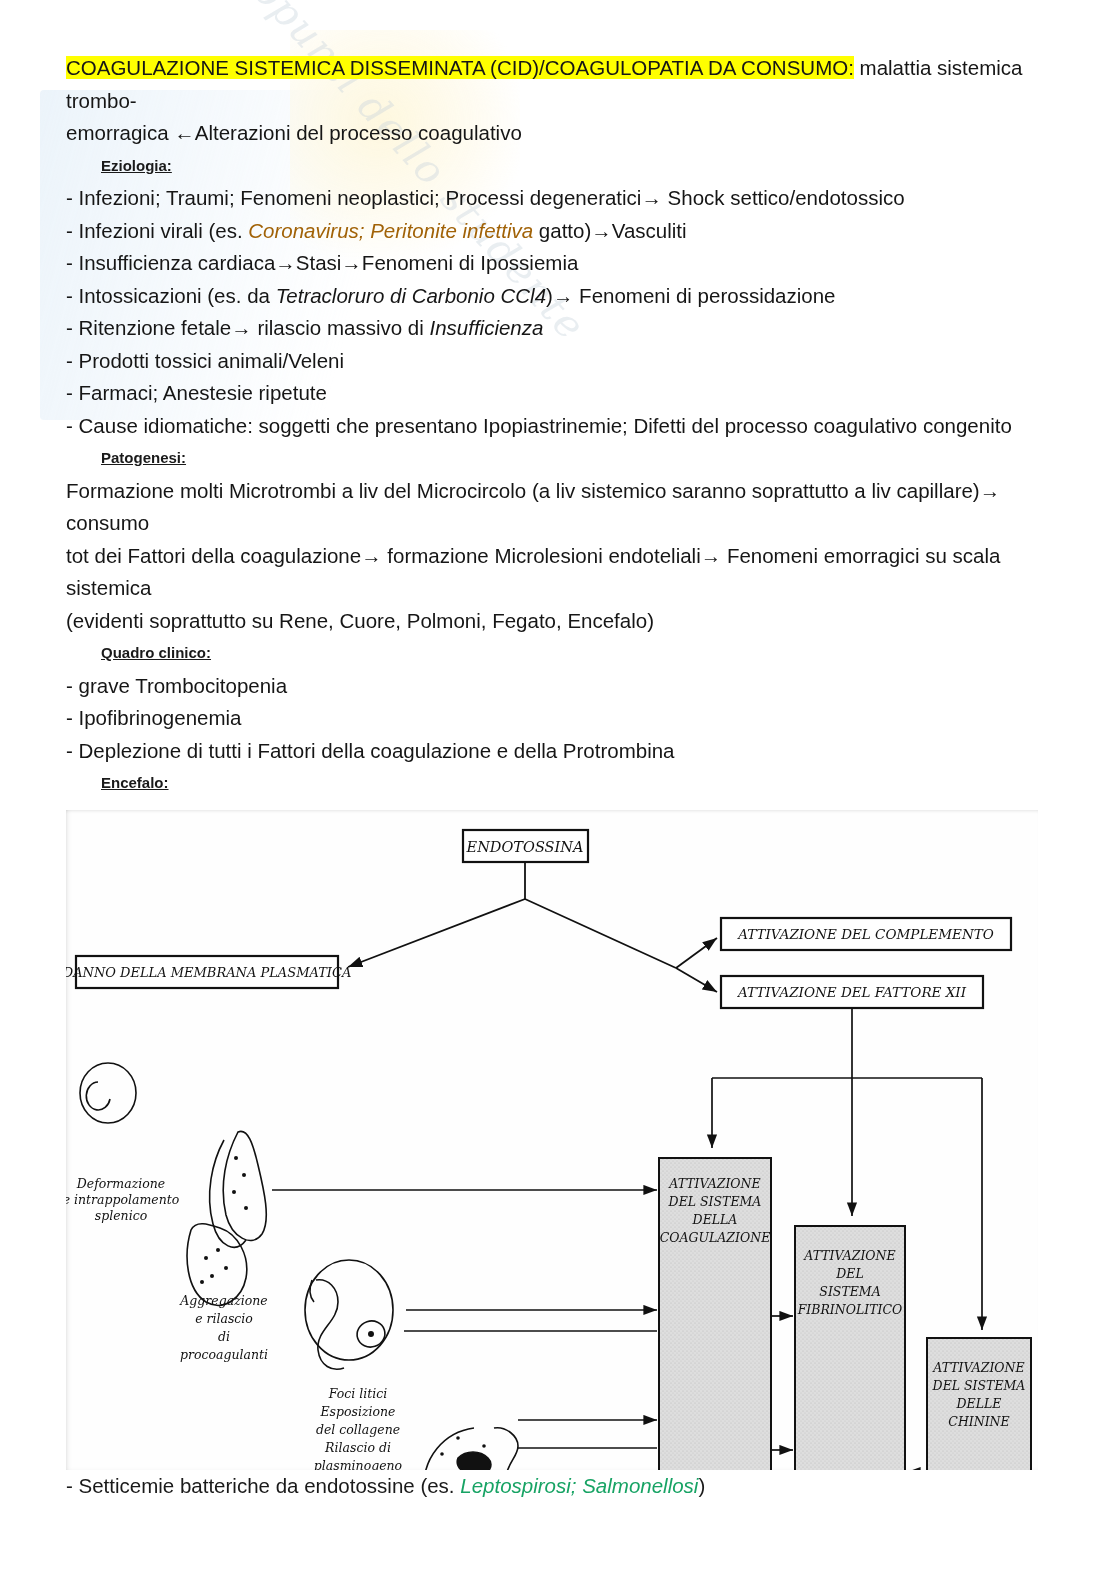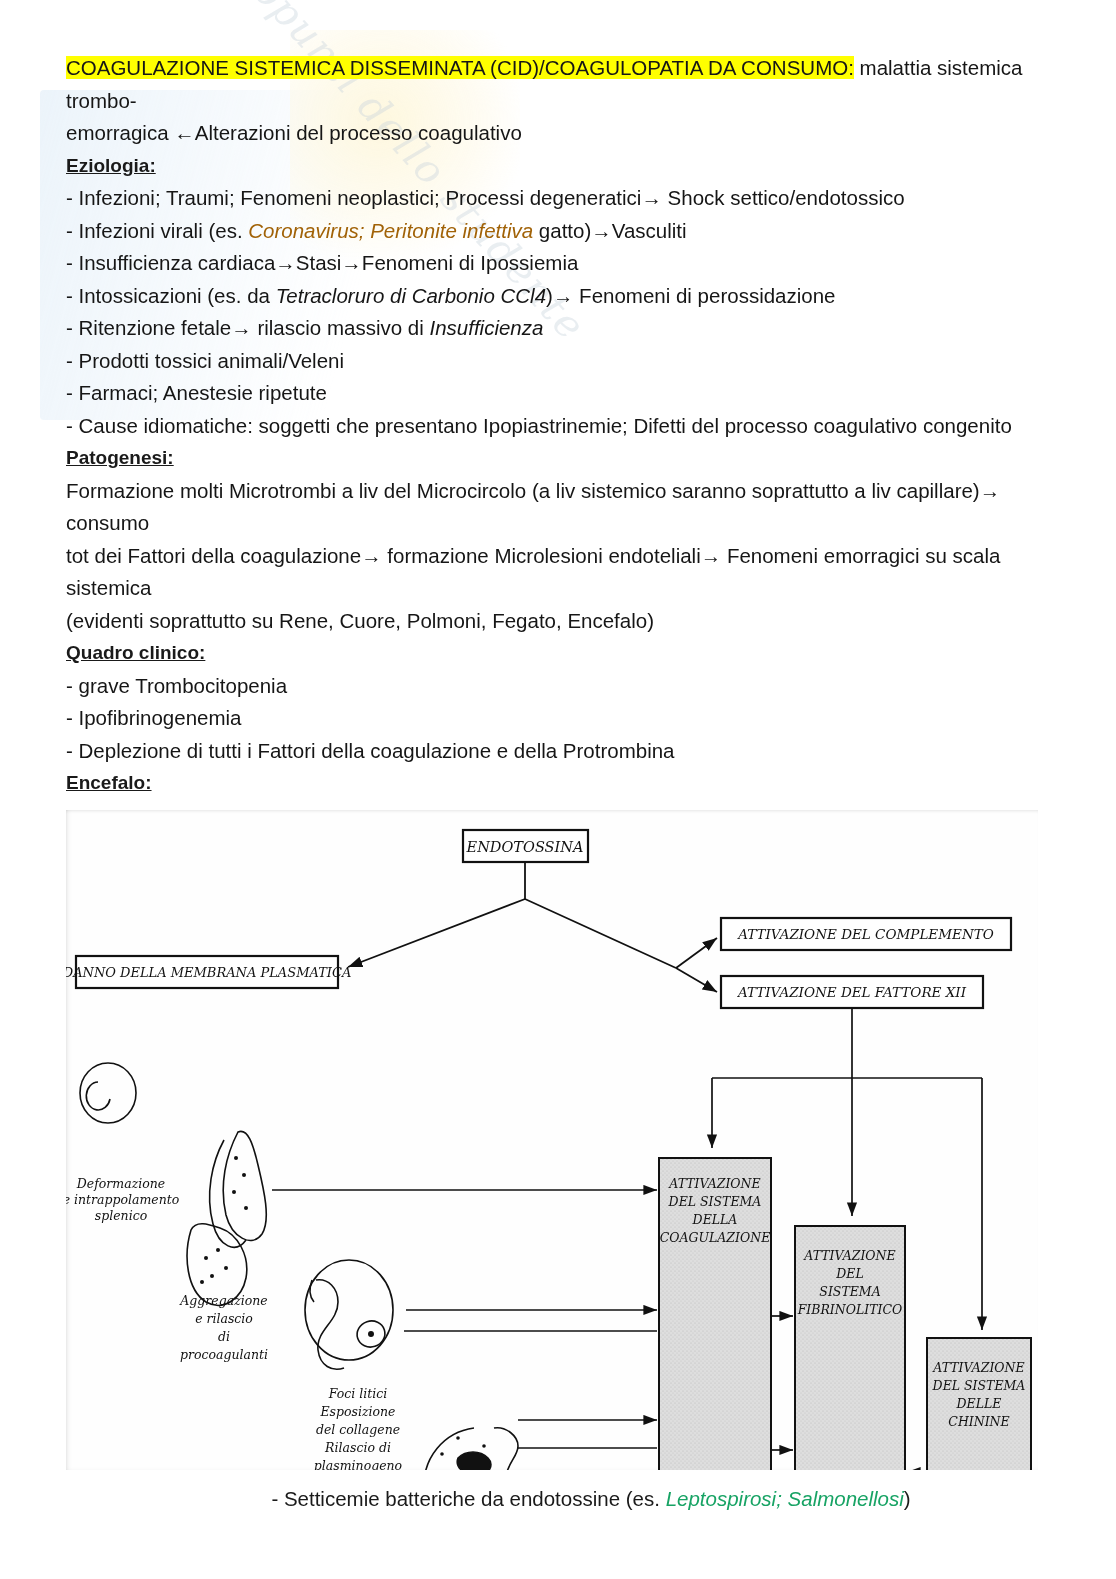--- a/index.html
+++ b/index.html
@@ -67,24 +67,25 @@
     white-space: pre-wrap;
   }
   .hl {
     background: #ffff00;
     font-weight: normal;
   }
   .it { font-style: italic; }
   .purple { color: #a16207; font-style: italic; }
   .green { color: #17a364; font-style: italic; }
   .heading {
-    font-size: 19px;
+    font-size: 15px;
     line-height: 32.5px;
     font-weight: bold;
     text-decoration: underline;
+    margin-left: 35px;
   }
 
   
   .diagram-wrap {
     position: relative;
     z-index: 2;
     margin: 10px 0 0 66px;
     width: 972px;
     height: 660px;
   }
@@ -92,24 +93,23 @@
     position: absolute;
     inset: 0;
     background: #fefefe;
     box-shadow: inset 3px 0 6px -4px rgba(0,0,0,.22), inset 0 3px 5px -4px rgba(0,0,0,.18);
   }
   .diagram-svg { position: absolute; inset: 0; }
 
   .caption {
     position: relative;
     z-index: 2;
-    margin: 13px 0 0 66px;
+    margin: 0 0 0 66px;
     font-size: 20.5px;
     line-height: 32.5px;
-    text-align: center;
   }
 </style>
 </head>
 <body>
 
 <div class="watermark">
   <div class="wm-blue"></div>
   <div class="wm-yellow"></div>
   <div class="wm-script">appunti dello studente</div>
 </div>

